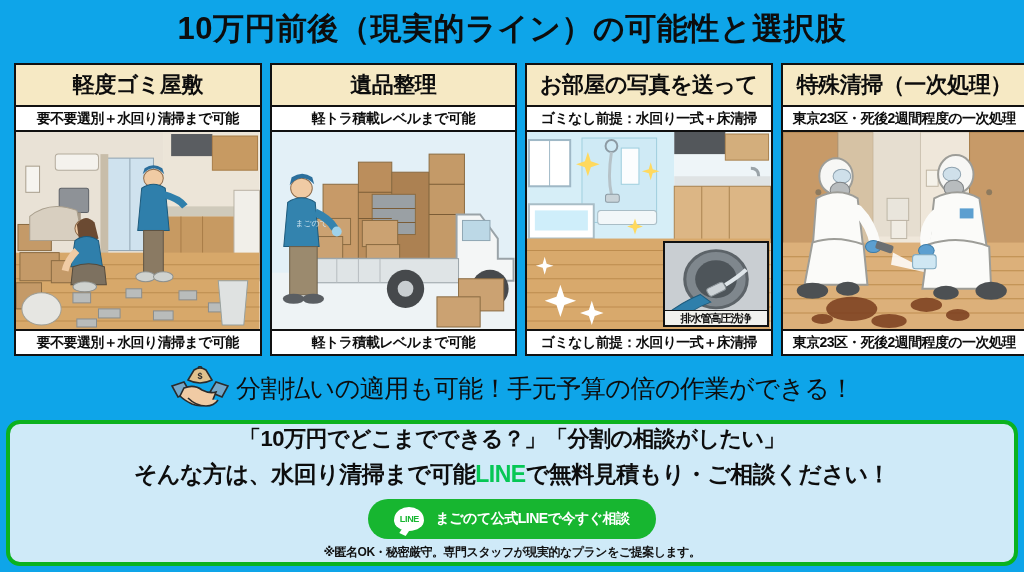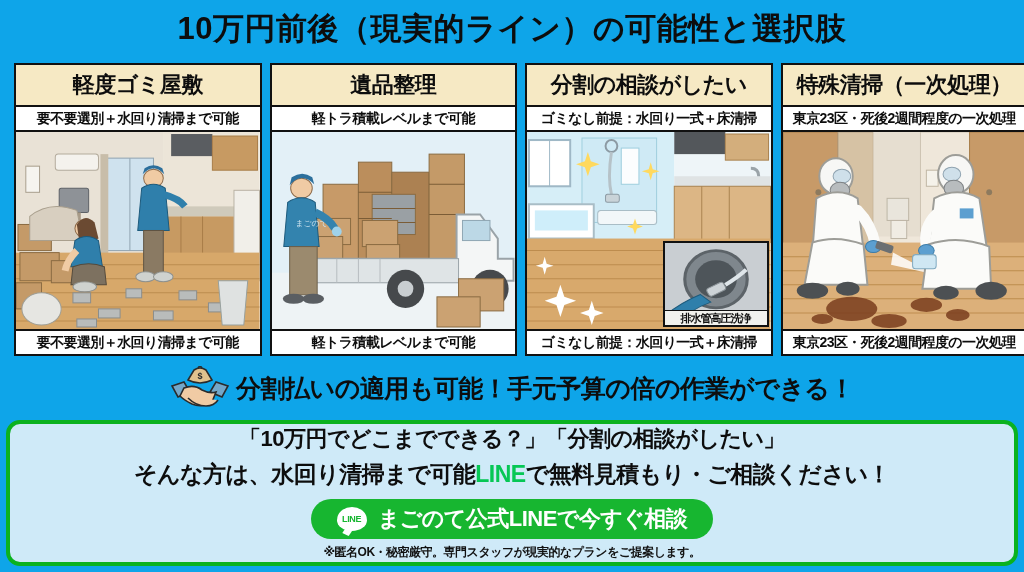--- a/index.html
+++ b/index.html
@@ -71,21 +71,21 @@
     text-align: center; letter-spacing: -1px; line-height: 14px;
   }
 
   
   .installment {
     position: absolute; left: 0; top: 366px; width: 1024px;
     display: flex; align-items: center; justify-content: center; gap: 6px;
   }
   .handshake-icon { width: 60px; height: 44px; flex: 0 0 auto; }
   .installment-text {
-    font-size: 25px; font-weight: 700; color: #0d0d0d;
+    font-size: 25px; font-weight: 400; color: #0d0d0d;
     white-space: nowrap; letter-spacing: -0.5px;
   }
 
   
   .cta {
     position: absolute; left: 6px; top: 420px;
     width: 1012px; height: 146px;
     background: #cfeaf8;
     border: 4px solid #0bb21f;
     border-radius: 14px;
@@ -116,21 +116,21 @@
     display: flex; align-items: center; justify-content: center;
     font-size: 9px; font-weight: 700; color: #17b630;
     letter-spacing: -0.3px;
   }
   .line-bubble::after {
     content: ""; position: absolute; left: 7px; bottom: -4px;
     width: 7px; height: 7px; background: #fff;
     transform: rotate(25deg) skewX(-10deg);
   }
   .line-btn-label {
-    font-size: 22px; font-weight: 700; color: #fff;
+    font-size: 14px; font-weight: 700; color: #fff;
     white-space: nowrap; letter-spacing: -0.5px;
   }
   .cta-note {
     margin-top: 5px;
     font-size: 12px; font-weight: 700; color: #111;
     white-space: nowrap; letter-spacing: -0.5px;
   }
 </style>
 </head>
 <body>
@@ -286,21 +286,21 @@
           <g stroke="#8a6b42" fill="#cba272">
             <rect x="190" y="146" width="46" height="32"></rect>
             <rect x="168" y="164" width="44" height="30"></rect>
           </g>
         </svg>
       </div>
       <div class="card-foot">軽トラ積載レベルまで可能</div>
     </div>
 
     <div class="card">
-      <div class="card-head">分割の相談がしたい</div>
+      <div class="card-head">お部屋の写真を送って</div>
       <div class="card-sub">ゴミなし前提：水回り一式＋床清掃</div>
       <div class="card-img">
         <svg viewBox="0 0 248 196" preserveAspectRatio="none">
           <rect width="248" height="196" fill="#f3fafd"></rect>
           <rect x="0" y="0" width="150" height="110" fill="#d6eef7"></rect>
           <rect x="150" y="0" width="98" height="110" fill="#eef5f8"></rect>
 
           <rect x="2" y="8" width="42" height="46" fill="#ffffff" stroke="#9fb8c6" stroke-width="2"></rect>
           <line x1="23" y1="8" x2="23" y2="54" stroke="#9fb8c6"></line>
 

